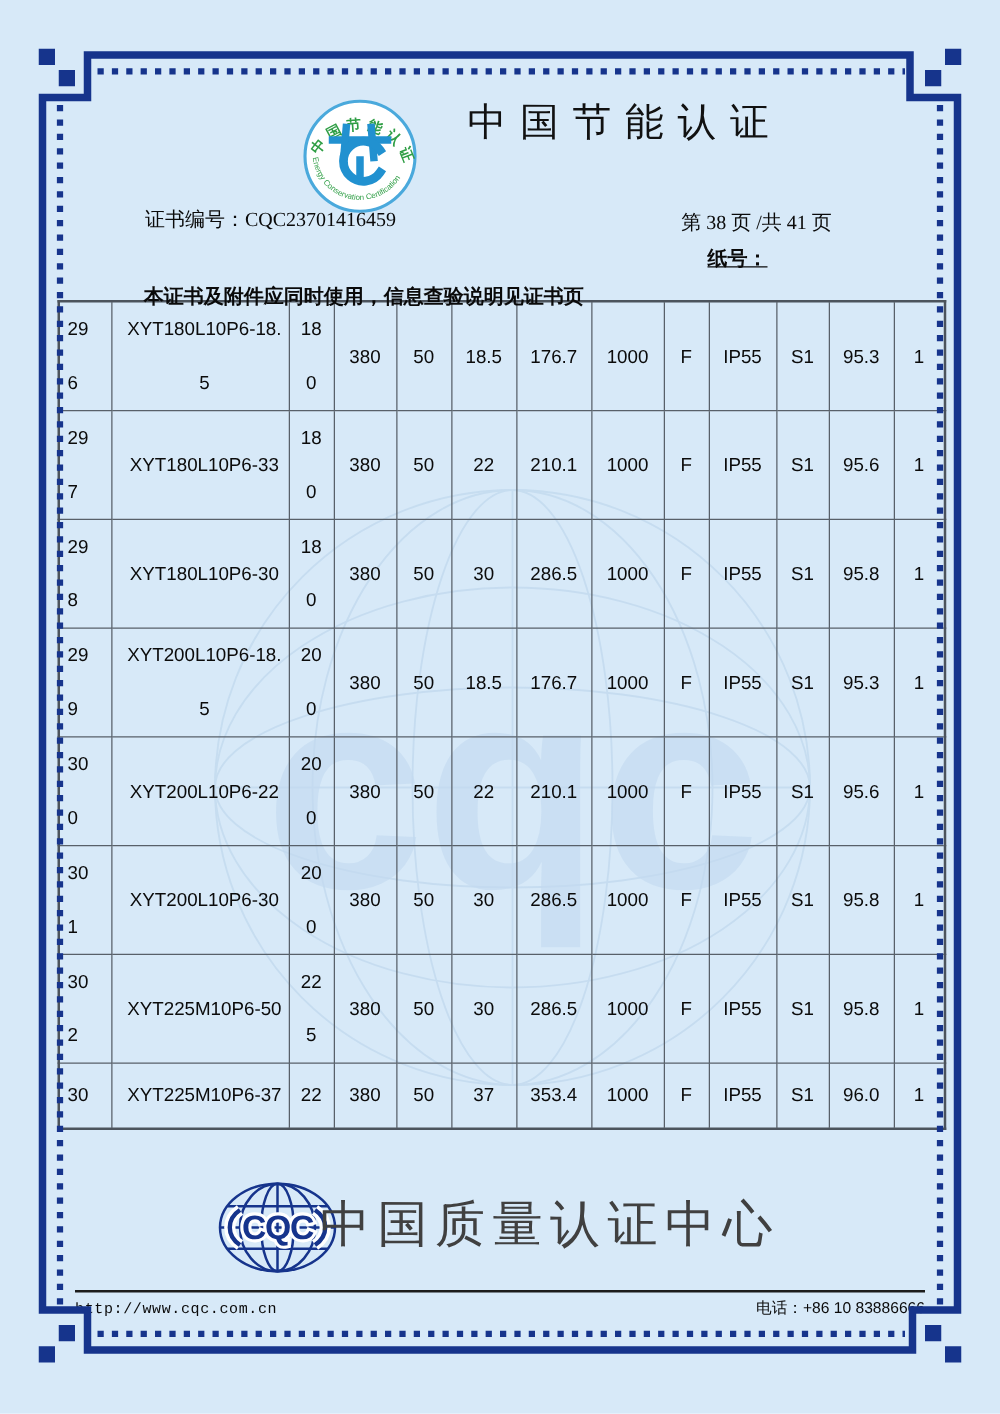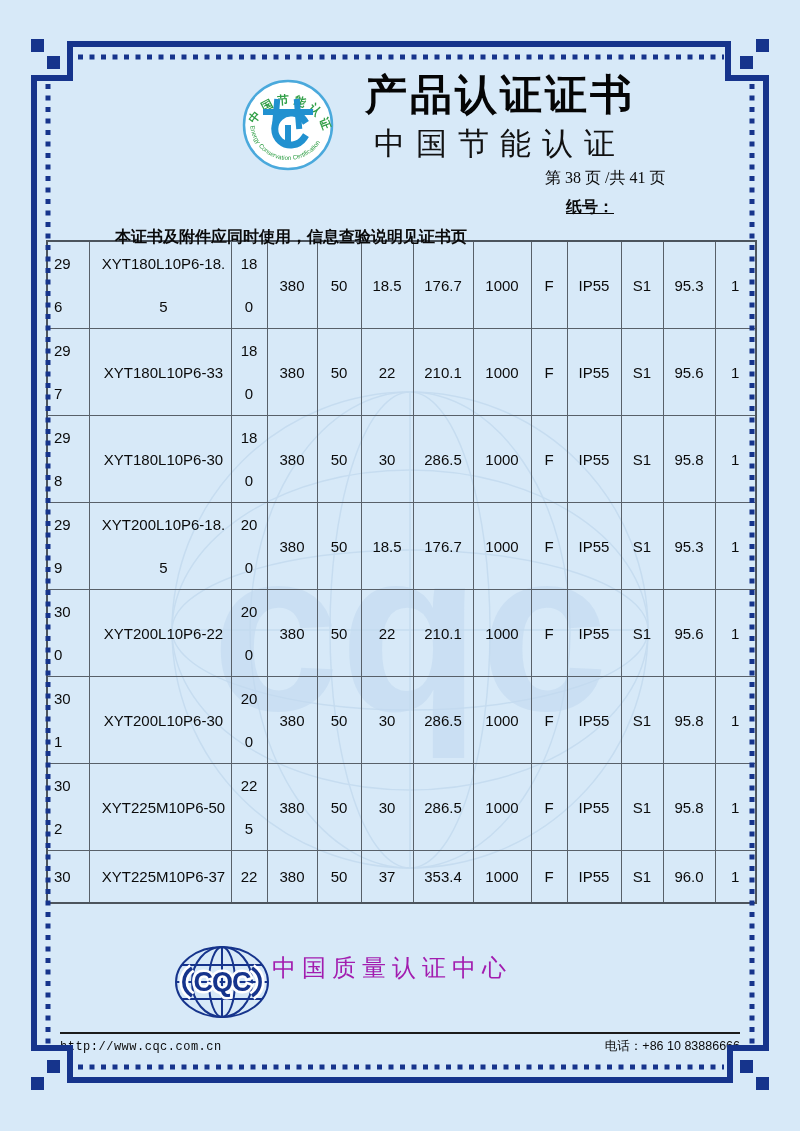--- a/index.html
+++ b/index.html
@@ -29,21 +29,21 @@
                 text-align:center;vertical-align:middle;
                 line-height:43px;white-space:pre-line;padding:0;overflow:hidden;}
   table.data{border:2px solid #4c545d;}
   table.data td:nth-child(1){text-align:left;padding-left:6px;}
   table.data td:nth-child(2){text-align:center;padding-left:7px;}
   table.data tr{height:86px;}
   table.data tr.cut{height:52px;}
 
   
   .cqc-logo{position:absolute;left:172px;top:942px;z-index:2;}
-  .org-name{position:absolute;left:272px;top:952px;font-size:24px;color:#a21caf;
+  .org-name{position:absolute;left:256px;top:952px;font-size:40px;color:#404040;
             letter-spacing:6px;z-index:2;}
   .bottom-rule{position:absolute;left:60px;top:1032px;width:680px;height:2px;background:#1c1c1c;z-index:2;}
   .bottom-line{position:absolute;left:60px;top:1038px;width:680px;display:flex;
                justify-content:space-between;align-items:center;z-index:2;font-size:12.5px;color:#0a0a0a;}
   .bottom-line .url{font-family:"Liberation Mono",monospace;font-size:12px;letter-spacing:0.5px;}
 
   
   .frame{position:absolute;left:0;top:0;z-index:10;pointer-events:none;}
 </style>
 </head>
@@ -79,24 +79,24 @@
     <g stroke="#2191d0" fill="none" stroke-linecap="square">
       <path d="M 36,36 H 80" stroke-width="6"></path>
       <path d="M 47,26 L 45,50" stroke-width="6"></path>
       <path d="M 67,26 L 69,50" stroke-width="6"></path>
       <path d="M 74,62 A 16,16 0 1 1 74,44" stroke-width="7"></path>
       <path d="M 58,52 V 64" stroke-width="6"></path>
     </g>
   </svg>
 
   <div class="titles">
-    <div class="title">产品认证证书</div>
     <div class="subtitle">中国节能认证</div>
   </div>
 
+  <div class="cert-line"><span>证书编号：</span><span>CQC23701416459</span></div>
   <div class="page-info">第 38 页 /共 41 页</div>
   <div class="usage-note">本证书及附件应同时使用，信息查验说明见证书页</div>
   <div class="paper-label">纸号：</div>
 
   <table class="data">
     <colgroup>
       <col style="width:42px">
         <col style="width:142px">
         <col style="width:36px">
       <col style="width:50px">

